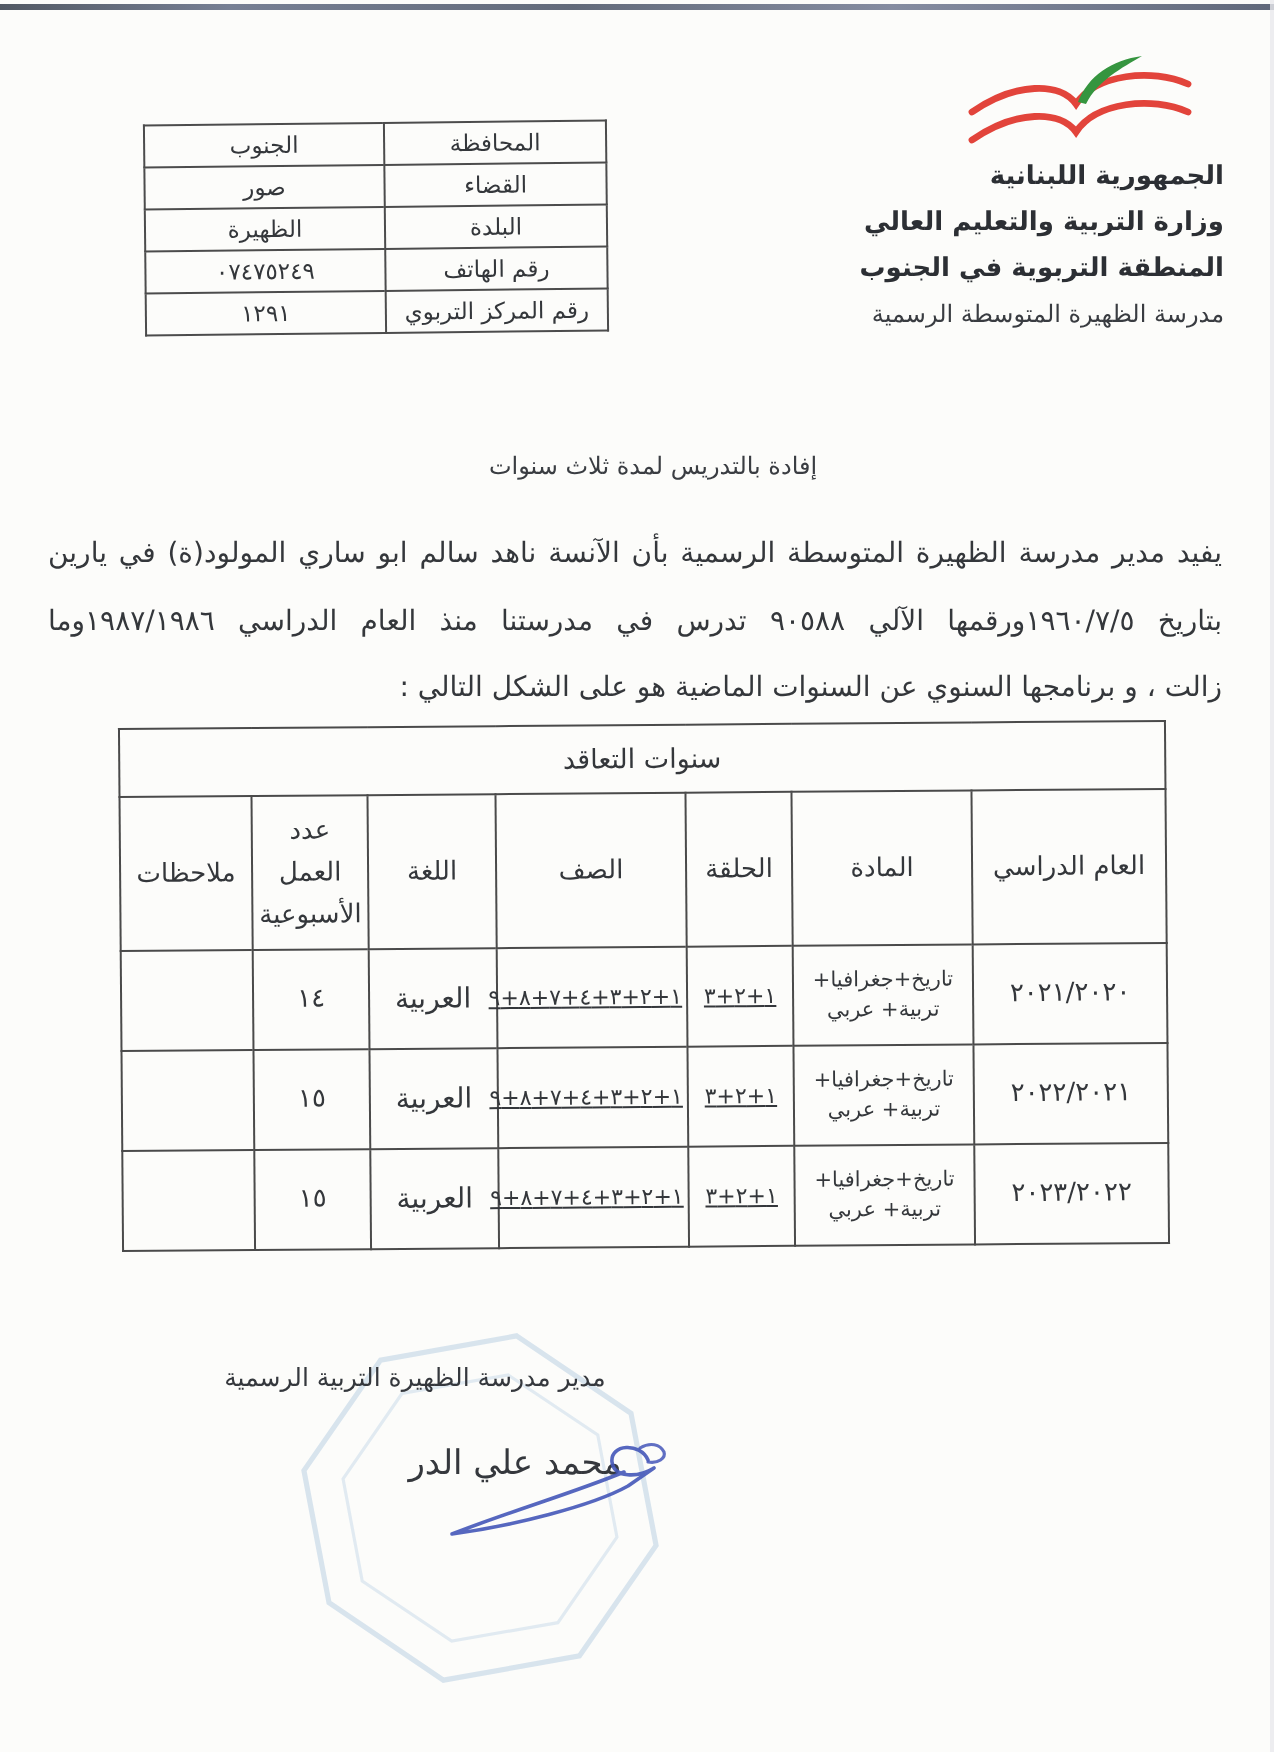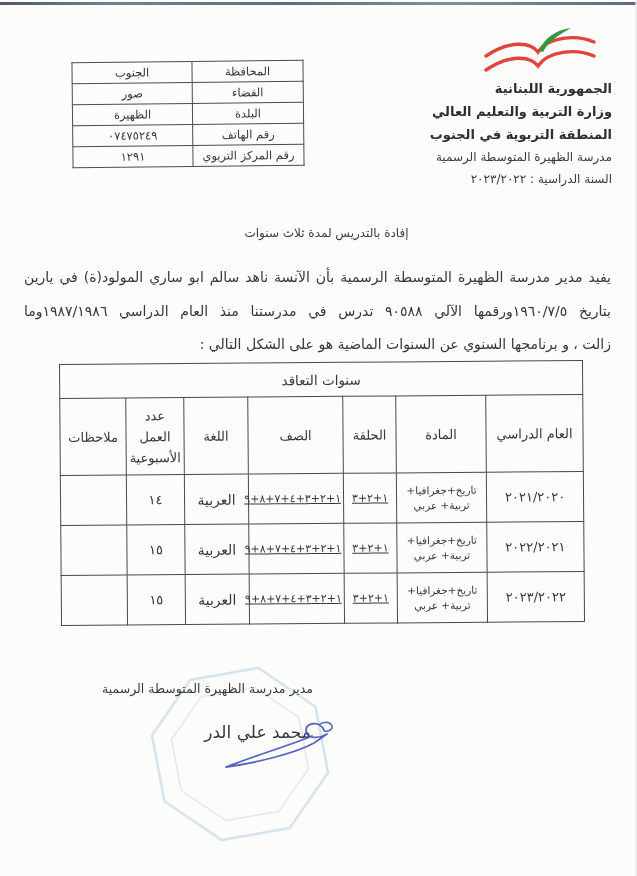--- a/index.html
+++ b/index.html
@@ -101,21 +101,20 @@
     <path d="M8,30 C30,15 52,15 60,26 C70,11 98,8 116,16" fill="none" stroke="#e2443b" stroke-width="3.4" stroke-linecap="round"></path>
     <path d="M8,44 C30,29 52,29 60,40 C70,25 98,22 116,30" fill="none" stroke="#e2443b" stroke-width="3.4" stroke-linecap="round"></path>
     <path d="M61,25 C66,12 78,4 93,2 C83,8 71,14 65,26 Z" fill="#35953f"></path>
   </svg>
 
   <div class="header-text">
     <div class="h-bold">الجمهورية اللبنانية</div>
     <div class="h-bold">وزارة التربية والتعليم العالي</div>
     <div class="h-bold">المنطقة التربوية في الجنوب</div>
     <div class="h-reg">مدرسة الظهيرة المتوسطة الرسمية</div>
-    <div class="h-reg">السنة الدراسية : ٢٠٢٣/٢٠٢٢</div>
   </div>
 
   <table class="admin-table">
     <colgroup>
         <col class="c-lab">
         <col class="c-val">
       </colgroup>
     <tbody>
       <tr>
         <td>المحافظة</td>
@@ -210,20 +209,20 @@
     </tbody>
   </table>
 
   <svg class="stamp" viewBox="0 0 188 188" aria-hidden="true">
     <g transform="rotate(12 94 94)">
       <polygon points="94,6 158,32 184,94 158,156 94,182 30,156 4,94 30,32" fill="none" stroke="#a8c4dd" stroke-width="2.6"></polygon>
       <polygon points="94,26 144,46 164,94 144,142 94,162 44,142 24,94 44,46" fill="none" stroke="#bdd3e6" stroke-width="1.6"></polygon>
     </g>
   </svg>
 
-  <div class="sig-title">مدير مدرسة الظهيرة المتوسطة الرسمية</div>
+  <div class="sig-title">مدير مدرسة الظهيرة التربية الرسمية</div>
   <div class="sig-name">محمد علي الدر</div>
   <svg class="signature-svg" viewBox="0 0 118 54" aria-hidden="true">
     <path d="M104,16 c -4,-9 -19,-8 -18,1 c 1,8 13,8 21,3 l -13,9 c -18,10 -58,20 -88,24 c 28,-11 62,-21 86,-31" fill="none" stroke="#4456b8" stroke-width="1.8" stroke-linecap="round" stroke-linejoin="round" opacity="0.9"></path>
     <path d="M100,10 c 5,-3 10,-2 12,2 c 1,3 -3,6 -8,5" fill="none" stroke="#4456b8" stroke-width="1.6" stroke-linecap="round" opacity="0.85"></path>
   </svg>
 
 </div>
 
 </body></html>

